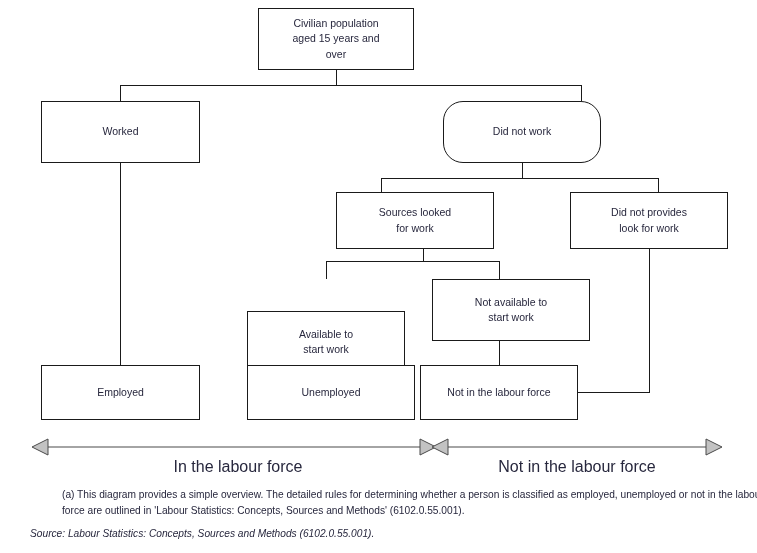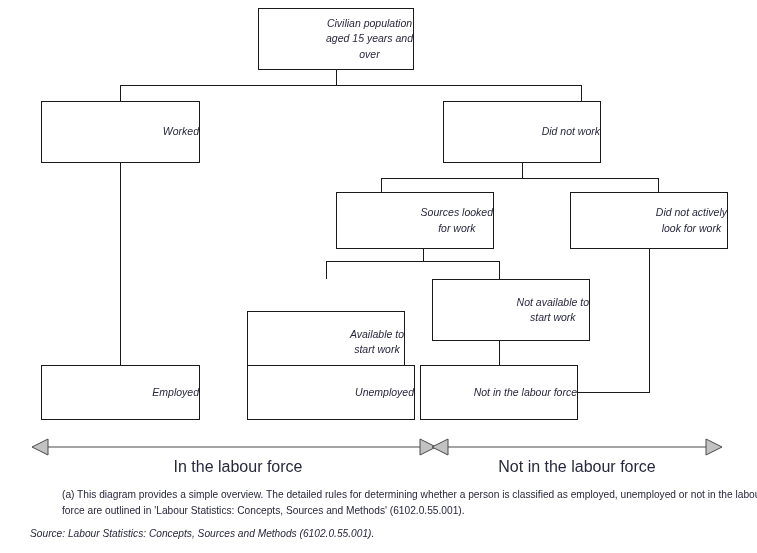--- a/index.html
+++ b/index.html
@@ -18,27 +18,26 @@
     background: #ffffff;
     overflow: hidden;
   }
   .box {
     position: absolute;
     box-sizing: border-box;
     border: 1px solid #1a1a1a;
     background: #ffffff;
     display: flex;
     align-items: center;
-    justify-content: flex-end;
+    justify-content: center;
     text-align: center;
     font-size: 10.5px;
     line-height: 1.45;
     color: #27273d;
     z-index: 3;
-    font-style: italic;
   }
   .line {
     position: absolute;
     background: #1a1a1a;
     z-index: 1;
   }
   .hline { height: 1px; }
   .vline { width: 1px; }
 
   .axis {
@@ -80,41 +79,41 @@
 
   <div class="line vline" style="left:336px; top:70px; height:16px;"></div>
   <div class="line hline" style="left:120px; top:85px; width:462px;"></div>
   <div class="line vline" style="left:120px; top:85px; height:16px;"></div>
   <div class="line vline" style="left:581px; top:85px; height:16px;"></div>
 
   <div class="box" style="left:41px; top:101px; width:159px; height:62px;">
     <span>Worked</span>
   </div>
 
-  <div class="box" style="left:443px; top:101px; width:158px; height:62px;">
+  <div class="box" style="left:443px; top:101px; width:158px; height:62px;border-radius:20px;">
     <span>Did not work</span>
   </div>
 
   <div class="line vline" style="left:120px; top:163px; height:202px;"></div>
 
   <div class="line vline" style="left:522px; top:163px; height:16px;"></div>
   <div class="line hline" style="left:381px; top:178px; width:278px;"></div>
   <div class="line vline" style="left:381px; top:178px; height:14px;"></div>
   <div class="line vline" style="left:658px; top:178px; height:14px;"></div>
 
   <div class="box" style="left:336px; top:192px; width:158px; height:57px;">
     <div>
       <span>Sources looked</span><br>
       <span>for work</span>
     </div>
   </div>
 
   <div class="box" style="left:570px; top:192px; width:158px; height:57px;">
     <div>
-      <span>Did not actively</span><br>
+      <span>Did not provides</span><br>
       <span>look for work</span>
     </div>
   </div>
 
   <div class="line vline" style="left:423px; top:249px; height:13px;"></div>
   <div class="line hline" style="left:326px; top:261px; width:174px;"></div>
   <div class="line vline" style="left:326px; top:261px; height:18px;"></div>
   <div class="line vline" style="left:499px; top:261px; height:18px;"></div>
 
   <div class="line vline" style="left:649px; top:249px; height:143px;"></div>

